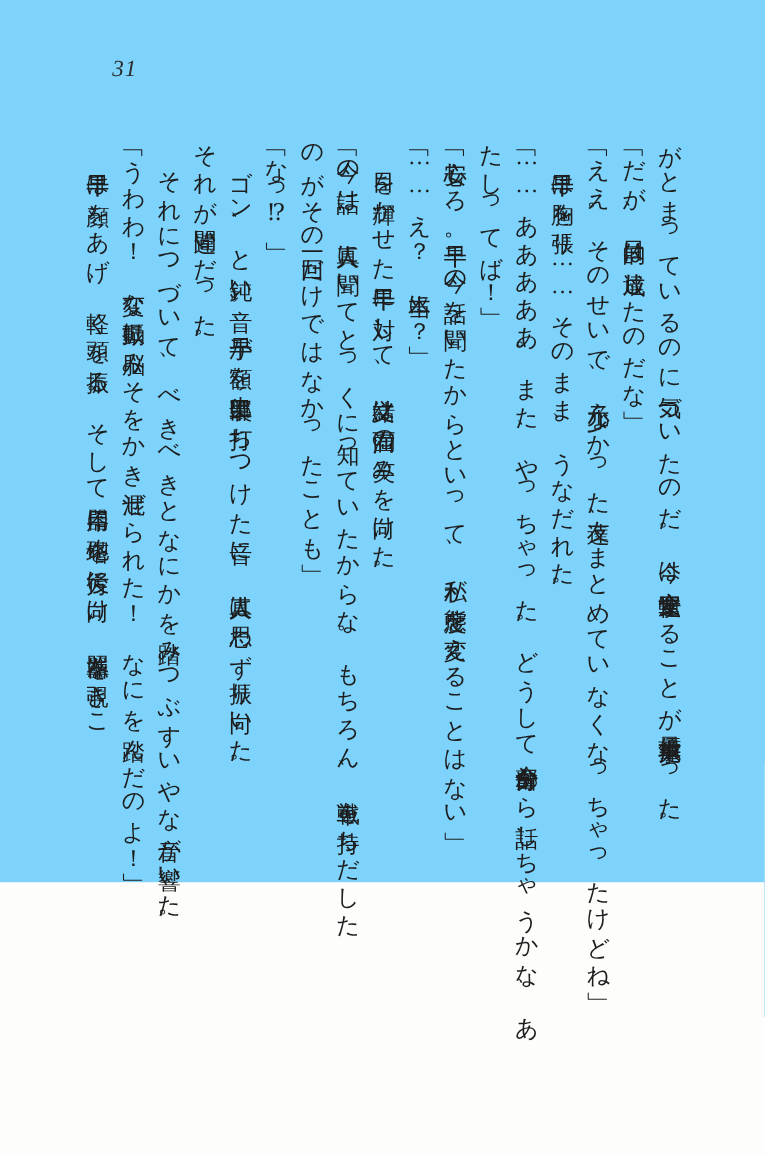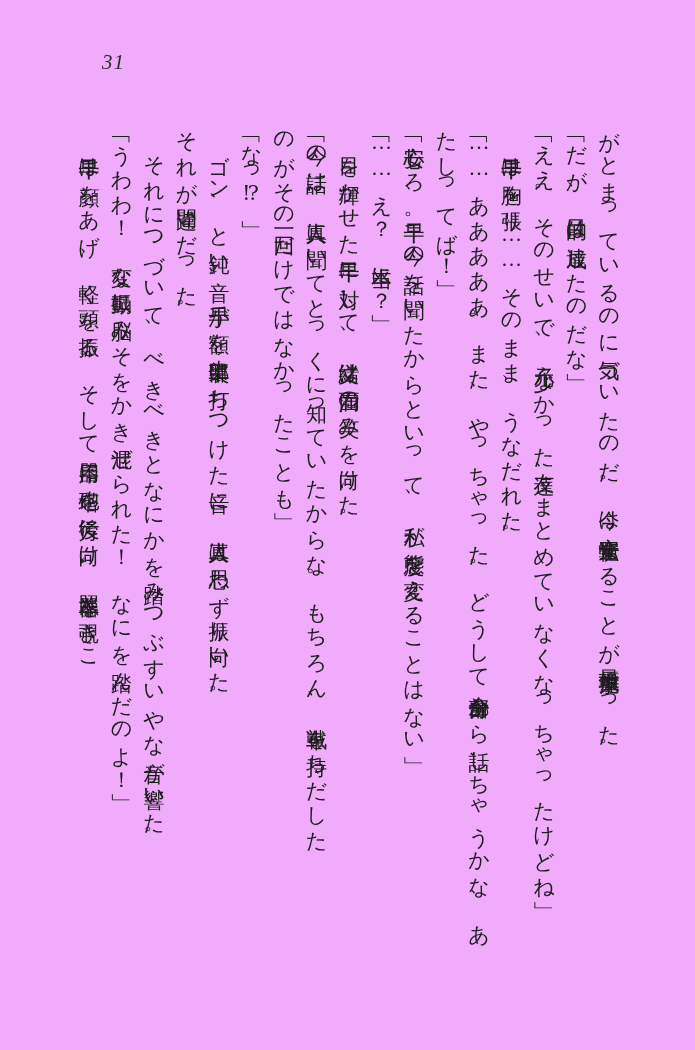--- a/index.html
+++ b/index.html
@@ -8,22 +8,22 @@
   }
   body {
     width: 695px;
     height: 1050px;
     background: #fdfdfc;
     overflow: hidden;
   }
   .page {
     position: relative;
     width: 695px;
-    height: 1050px;
-    background: #f0abfc;
+    height: 802px;
+    background: #7dd3fc;
     color: #1d1d1d;
     font-family: "Liberation Serif", "DejaVu Serif", serif;
   }
   .page-number {
     position: absolute;
     top: 50px;
     left: 102px;
     font-size: 21px;
     font-style: italic;
     color: #2b2b2b;

